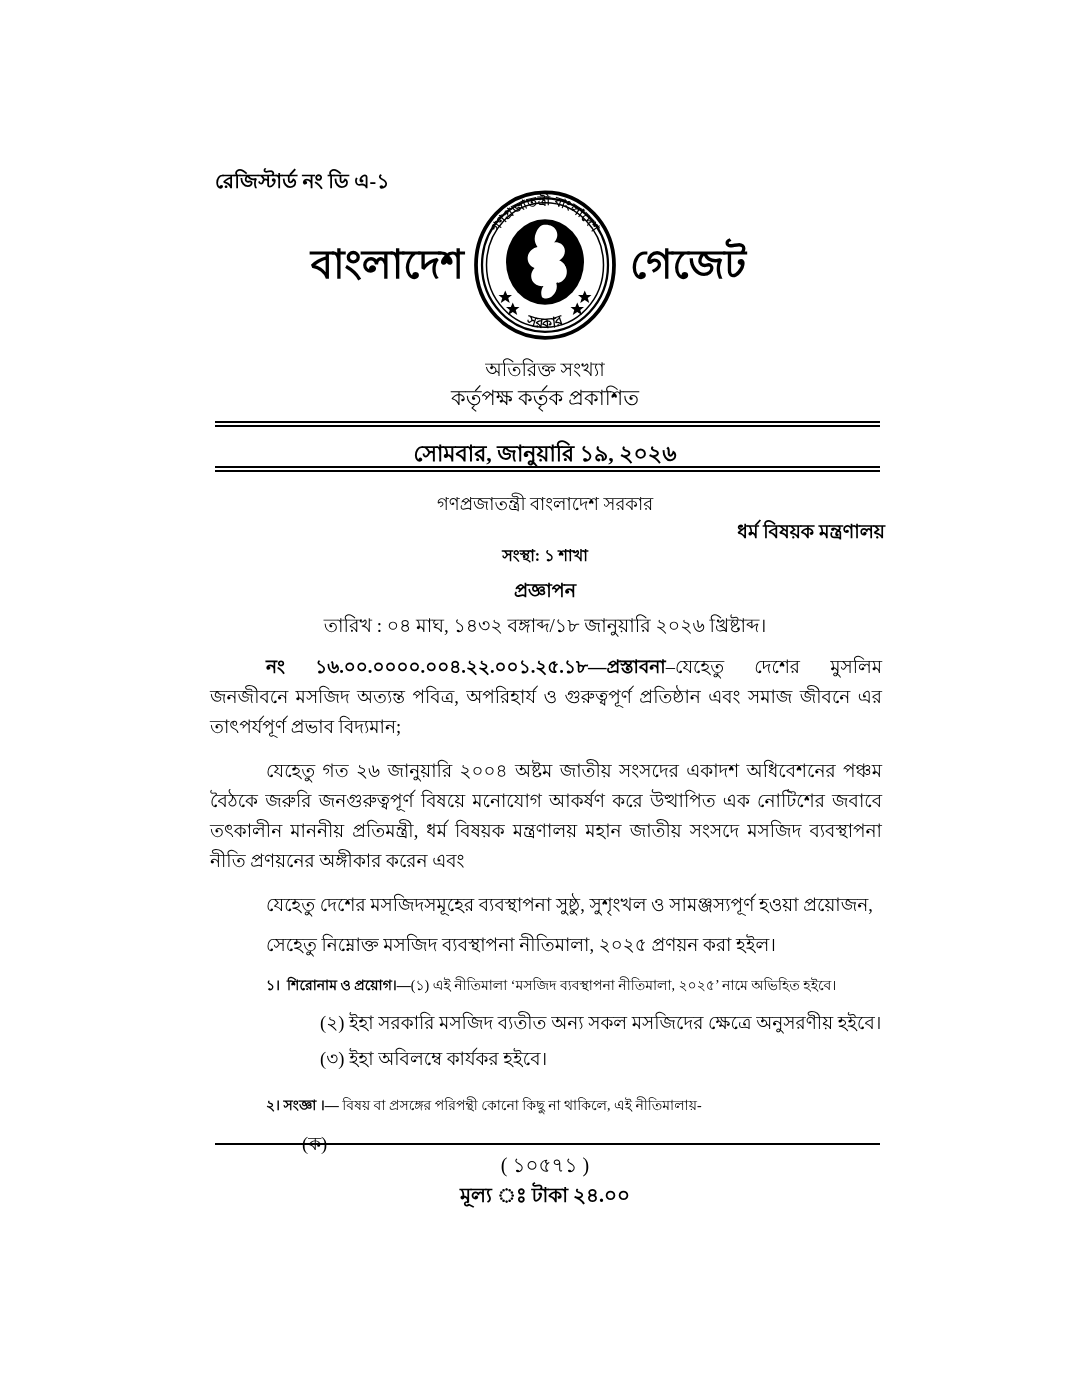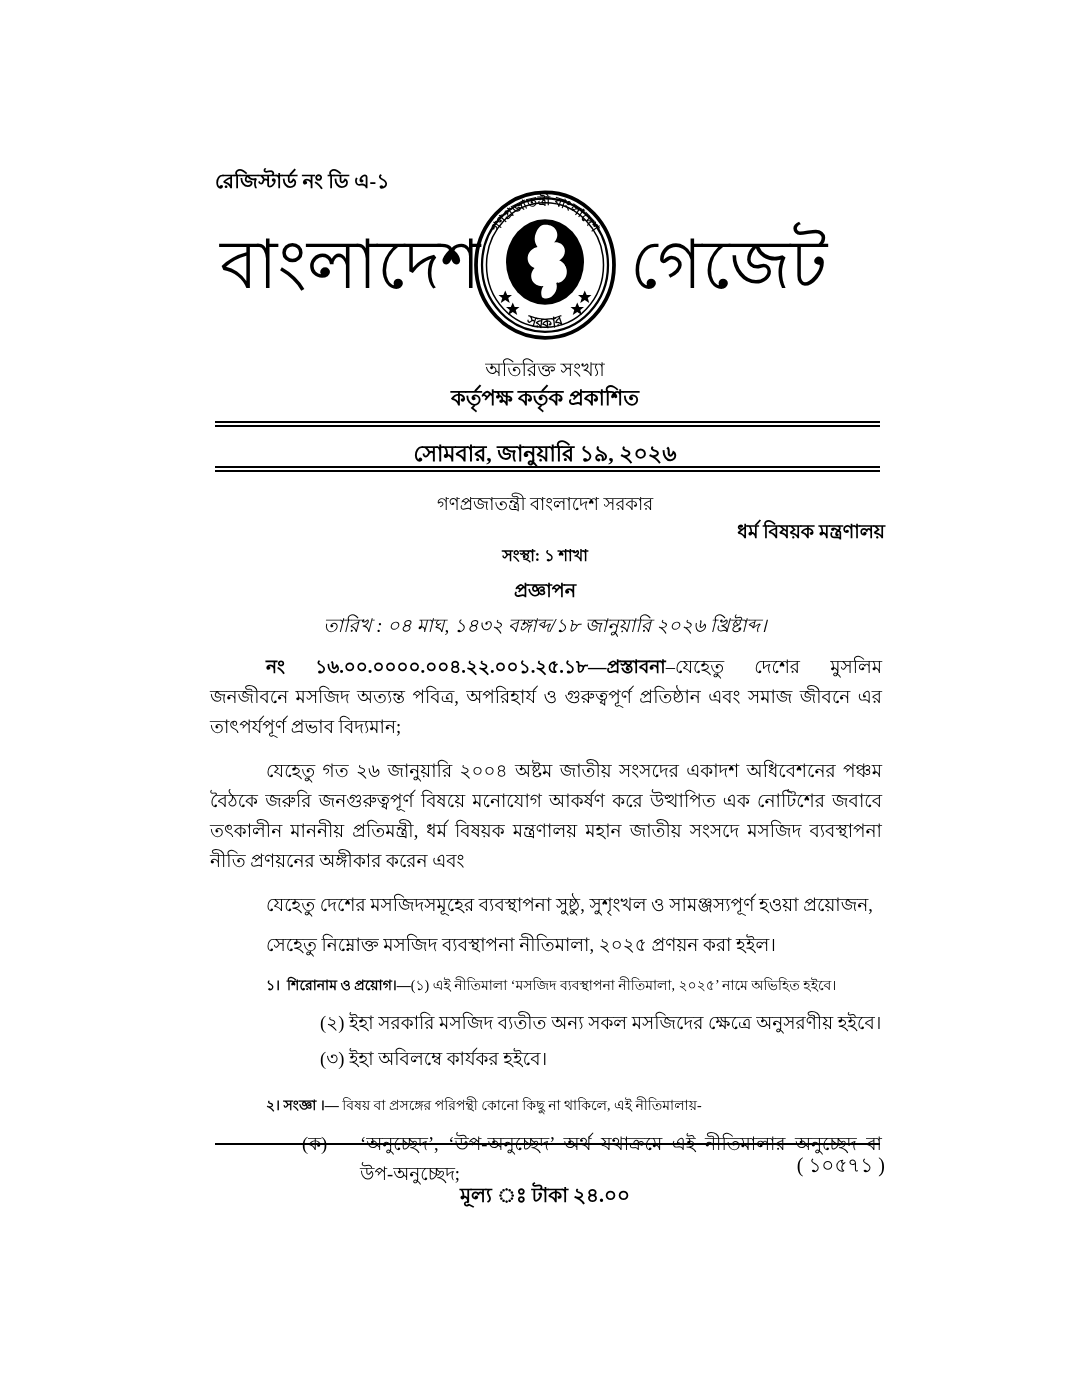--- a/index.html
+++ b/index.html
@@ -49,22 +49,22 @@
     left: 0;
     top: 190px;
     width: 680px;
     height: 150px;
     display: flex;
     align-items: center;
     justify-content: center;
     gap: 0px;
   }
   .mast-word {
-    font-size: 68px;
-    font-weight: 400;
+    font-size: 40px;
+    font-weight: 700;
     line-height: 1;
     white-space: nowrap;
   }
   .mast-word.left  { width: 250px; text-align: right; padding-right: 6px; }
   .mast-word.right { width: 250px; text-align: left;  padding-left: 10px; }
 
   
   .emblem {
     width: 150px;
     height: 150px;
@@ -84,21 +84,21 @@
     font-weight: 400;
     line-height: 1.5;
   }
   .published-by {
     position: absolute;
     left: 0;
     top: 384px;
     width: 680px;
     text-align: center;
     font-size: 21px;
-    font-weight: 700;
+    font-weight: 400;
     line-height: 1.4;
   }
 
   .rule-double-top {
     position: absolute;
     left: 10px;
     top: 421px;
     width: 665px;
     height: 6px;
     border-top: 2px solid #000;
@@ -162,21 +162,20 @@
     font-weight: 700;
   }
   .date-detail {
     position: absolute;
     left: 0;
     top: 611px;
     width: 680px;
     text-align: center;
     font-size: 19px;
     font-weight: 400;
-    font-style: italic;
   }
 
   
   .body-block {
     position: absolute;
     left: 5px;
     top: 653px;
     width: 672px;
   }
   p.para {
@@ -228,21 +227,21 @@
     left: 10px;
     top: 1143px;
     width: 665px;
     border-top: 2px solid #000;
   }
   .page-number {
     position: absolute;
     left: 0;
     top: 1150px;
     width: 680px;
-    text-align: right;
+    text-align: center;
     font-size: 20px;
   }
   .price-line {
     position: absolute;
     left: 0;
     top: 1180px;
     width: 680px;
     text-align: center;
     font-size: 20px;
     font-weight: 700;
@@ -345,21 +344,20 @@
 
       <div class="sub-item">(২) ইহা সরকারি মসজিদ ব্যতীত অন্য সকল মসজিদের ক্ষেত্রে অনুসরণীয় হইবে।</div>
       <div class="sub-item">(৩) ইহা অবিলম্বে কার্যকর হইবে।</div>
 
       <div class="sec-row" style="margin-top:20px;">
         <span class="bold">২।</span>&nbsp;<span class="bold">সংজ্ঞা ।</span><span class="bold">—</span><span> বিষয় বা প্রসঙ্গের পরিপন্থী কোনো কিছু না থাকিলে, এই নীতিমালায়-</span>
       </div>
 
       <div class="def-item">
         <span class="marker">(ক)</span>
-        <span class="def-text">‘অনুচ্ছেদ’, ‘উপ-অনুচ্ছেদ’ অর্থ যথাক্রমে এই নীতিমালার অনুচ্ছেদ বা উপ-অনুচ্ছেদ;</span>
       </div>
 
     </div>
 
     <div class="rule-footer"></div>
     <div class="page-number">( ১০৫৭১ )</div>
     <div class="price-line">মূল্য ঃ  টাকা ২৪.০০</div>
 
   </div>
 </div>

